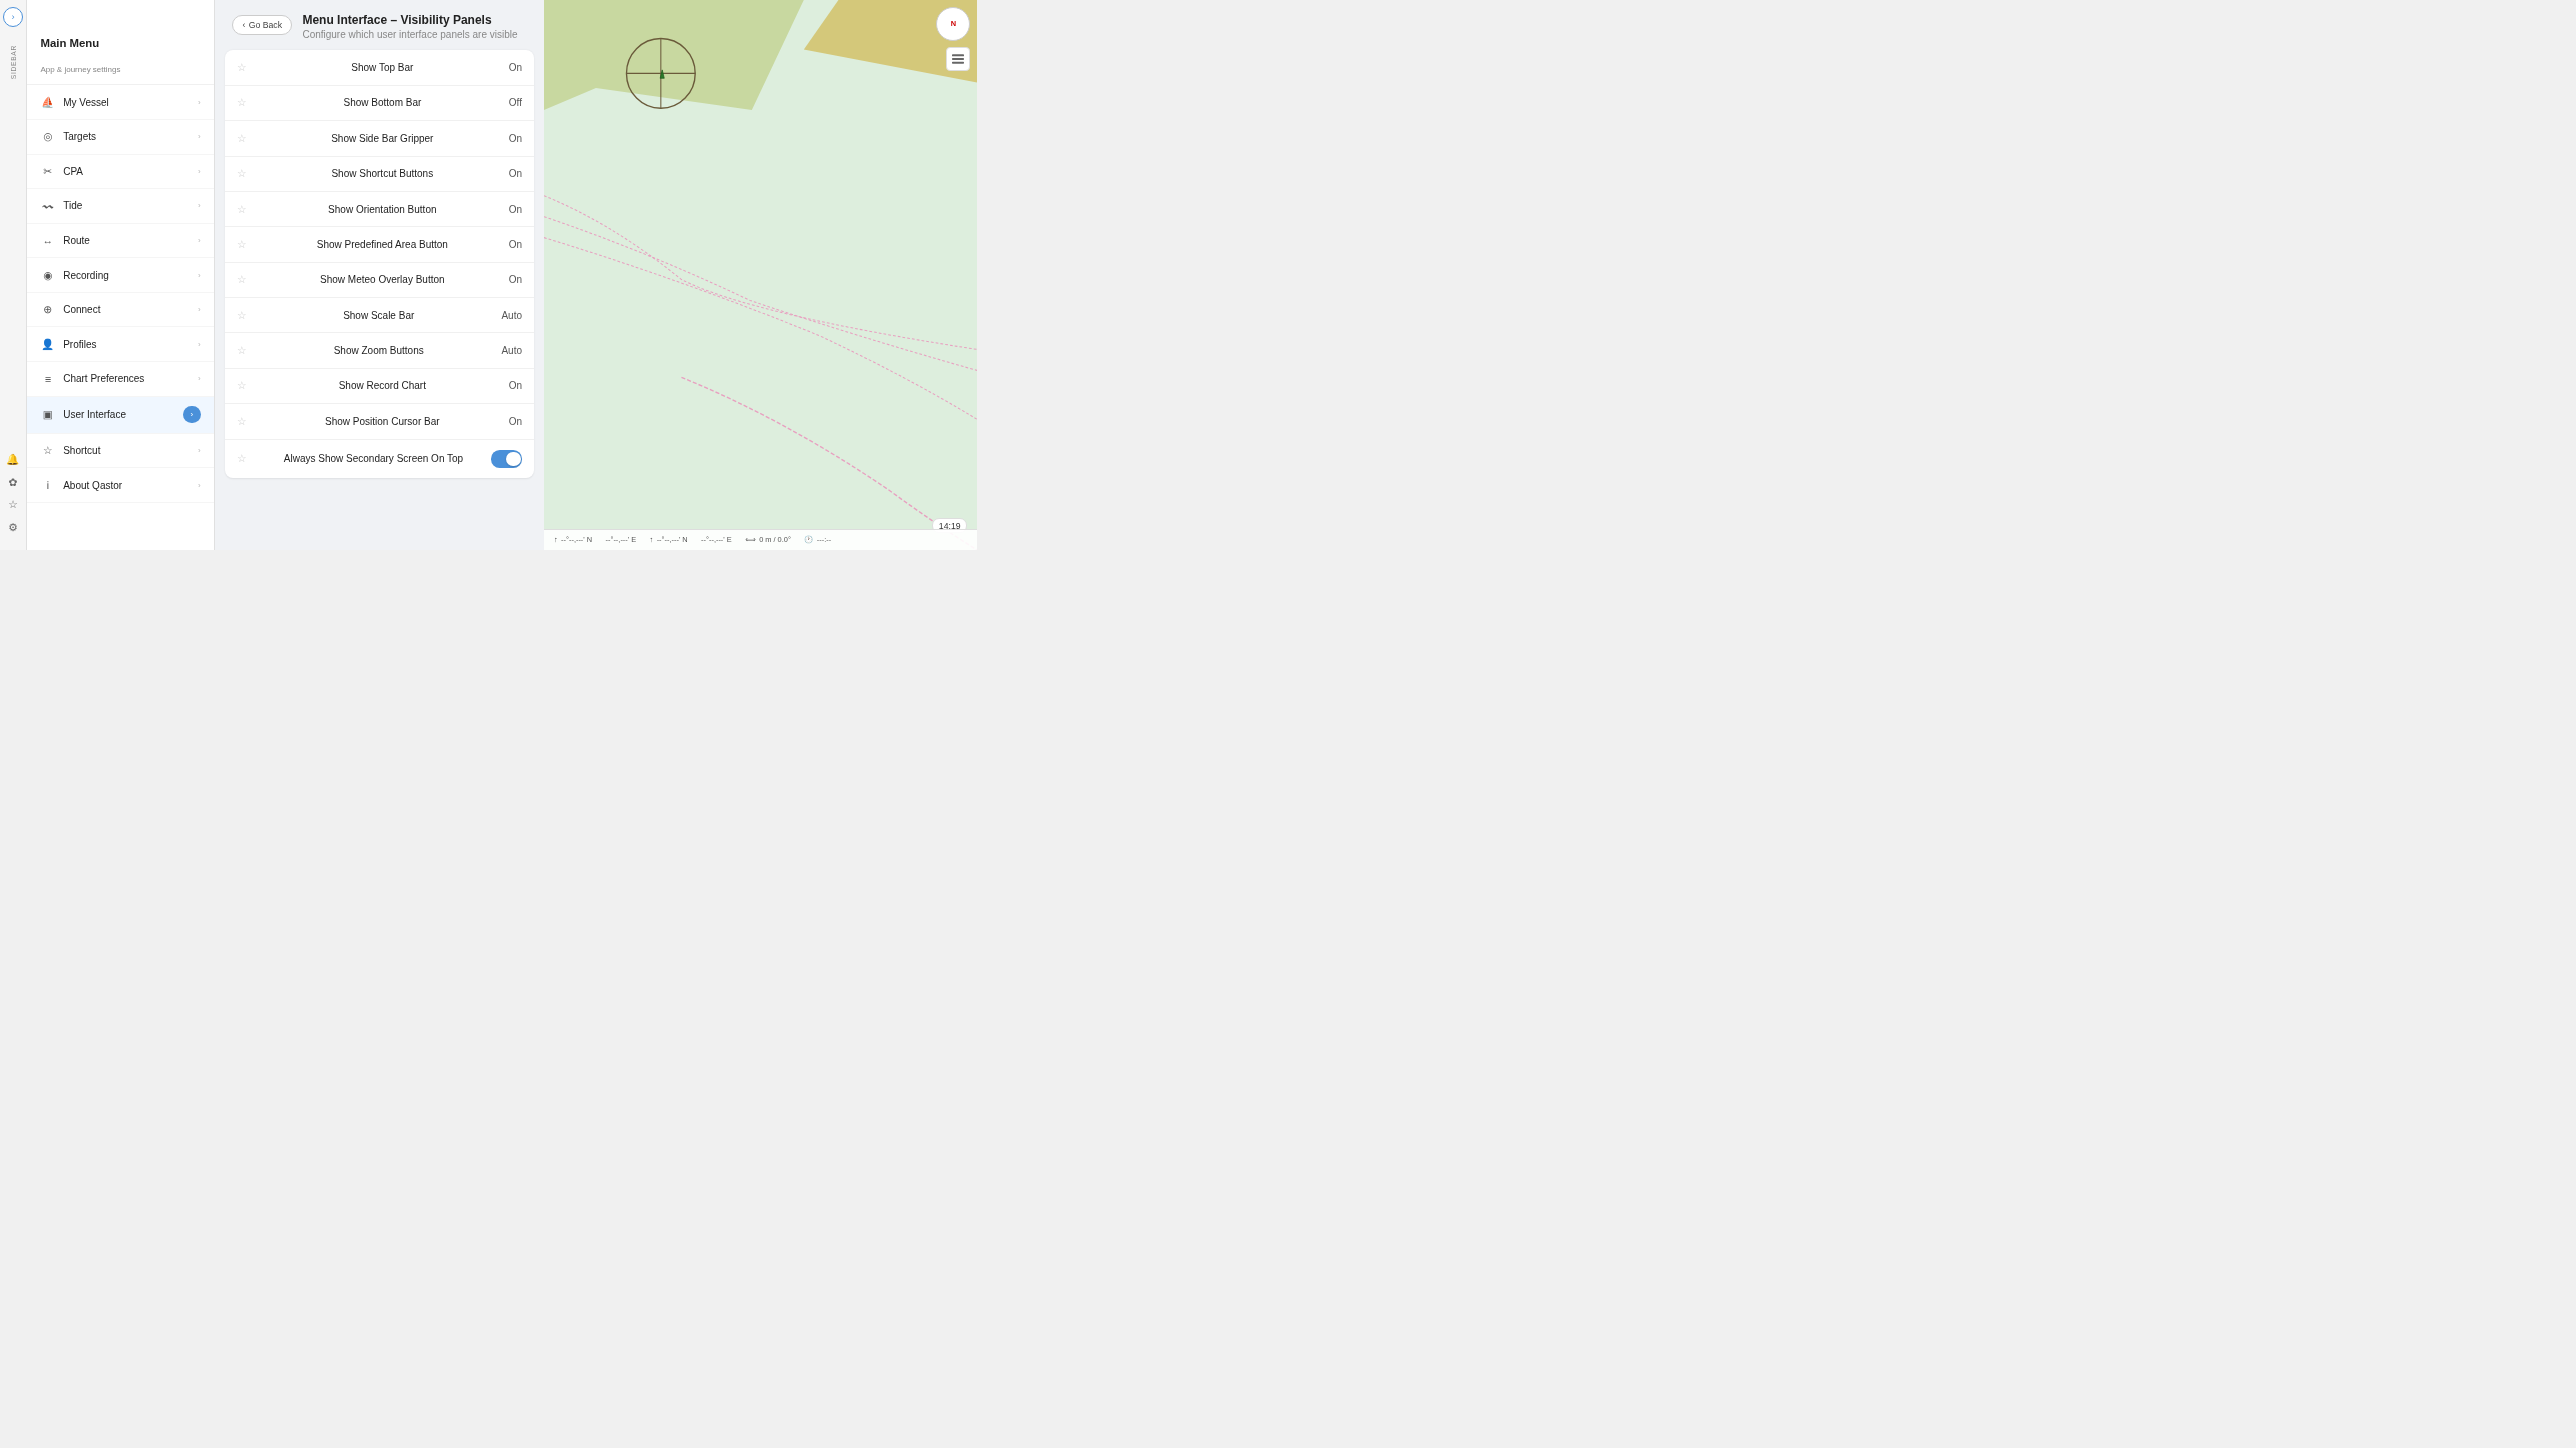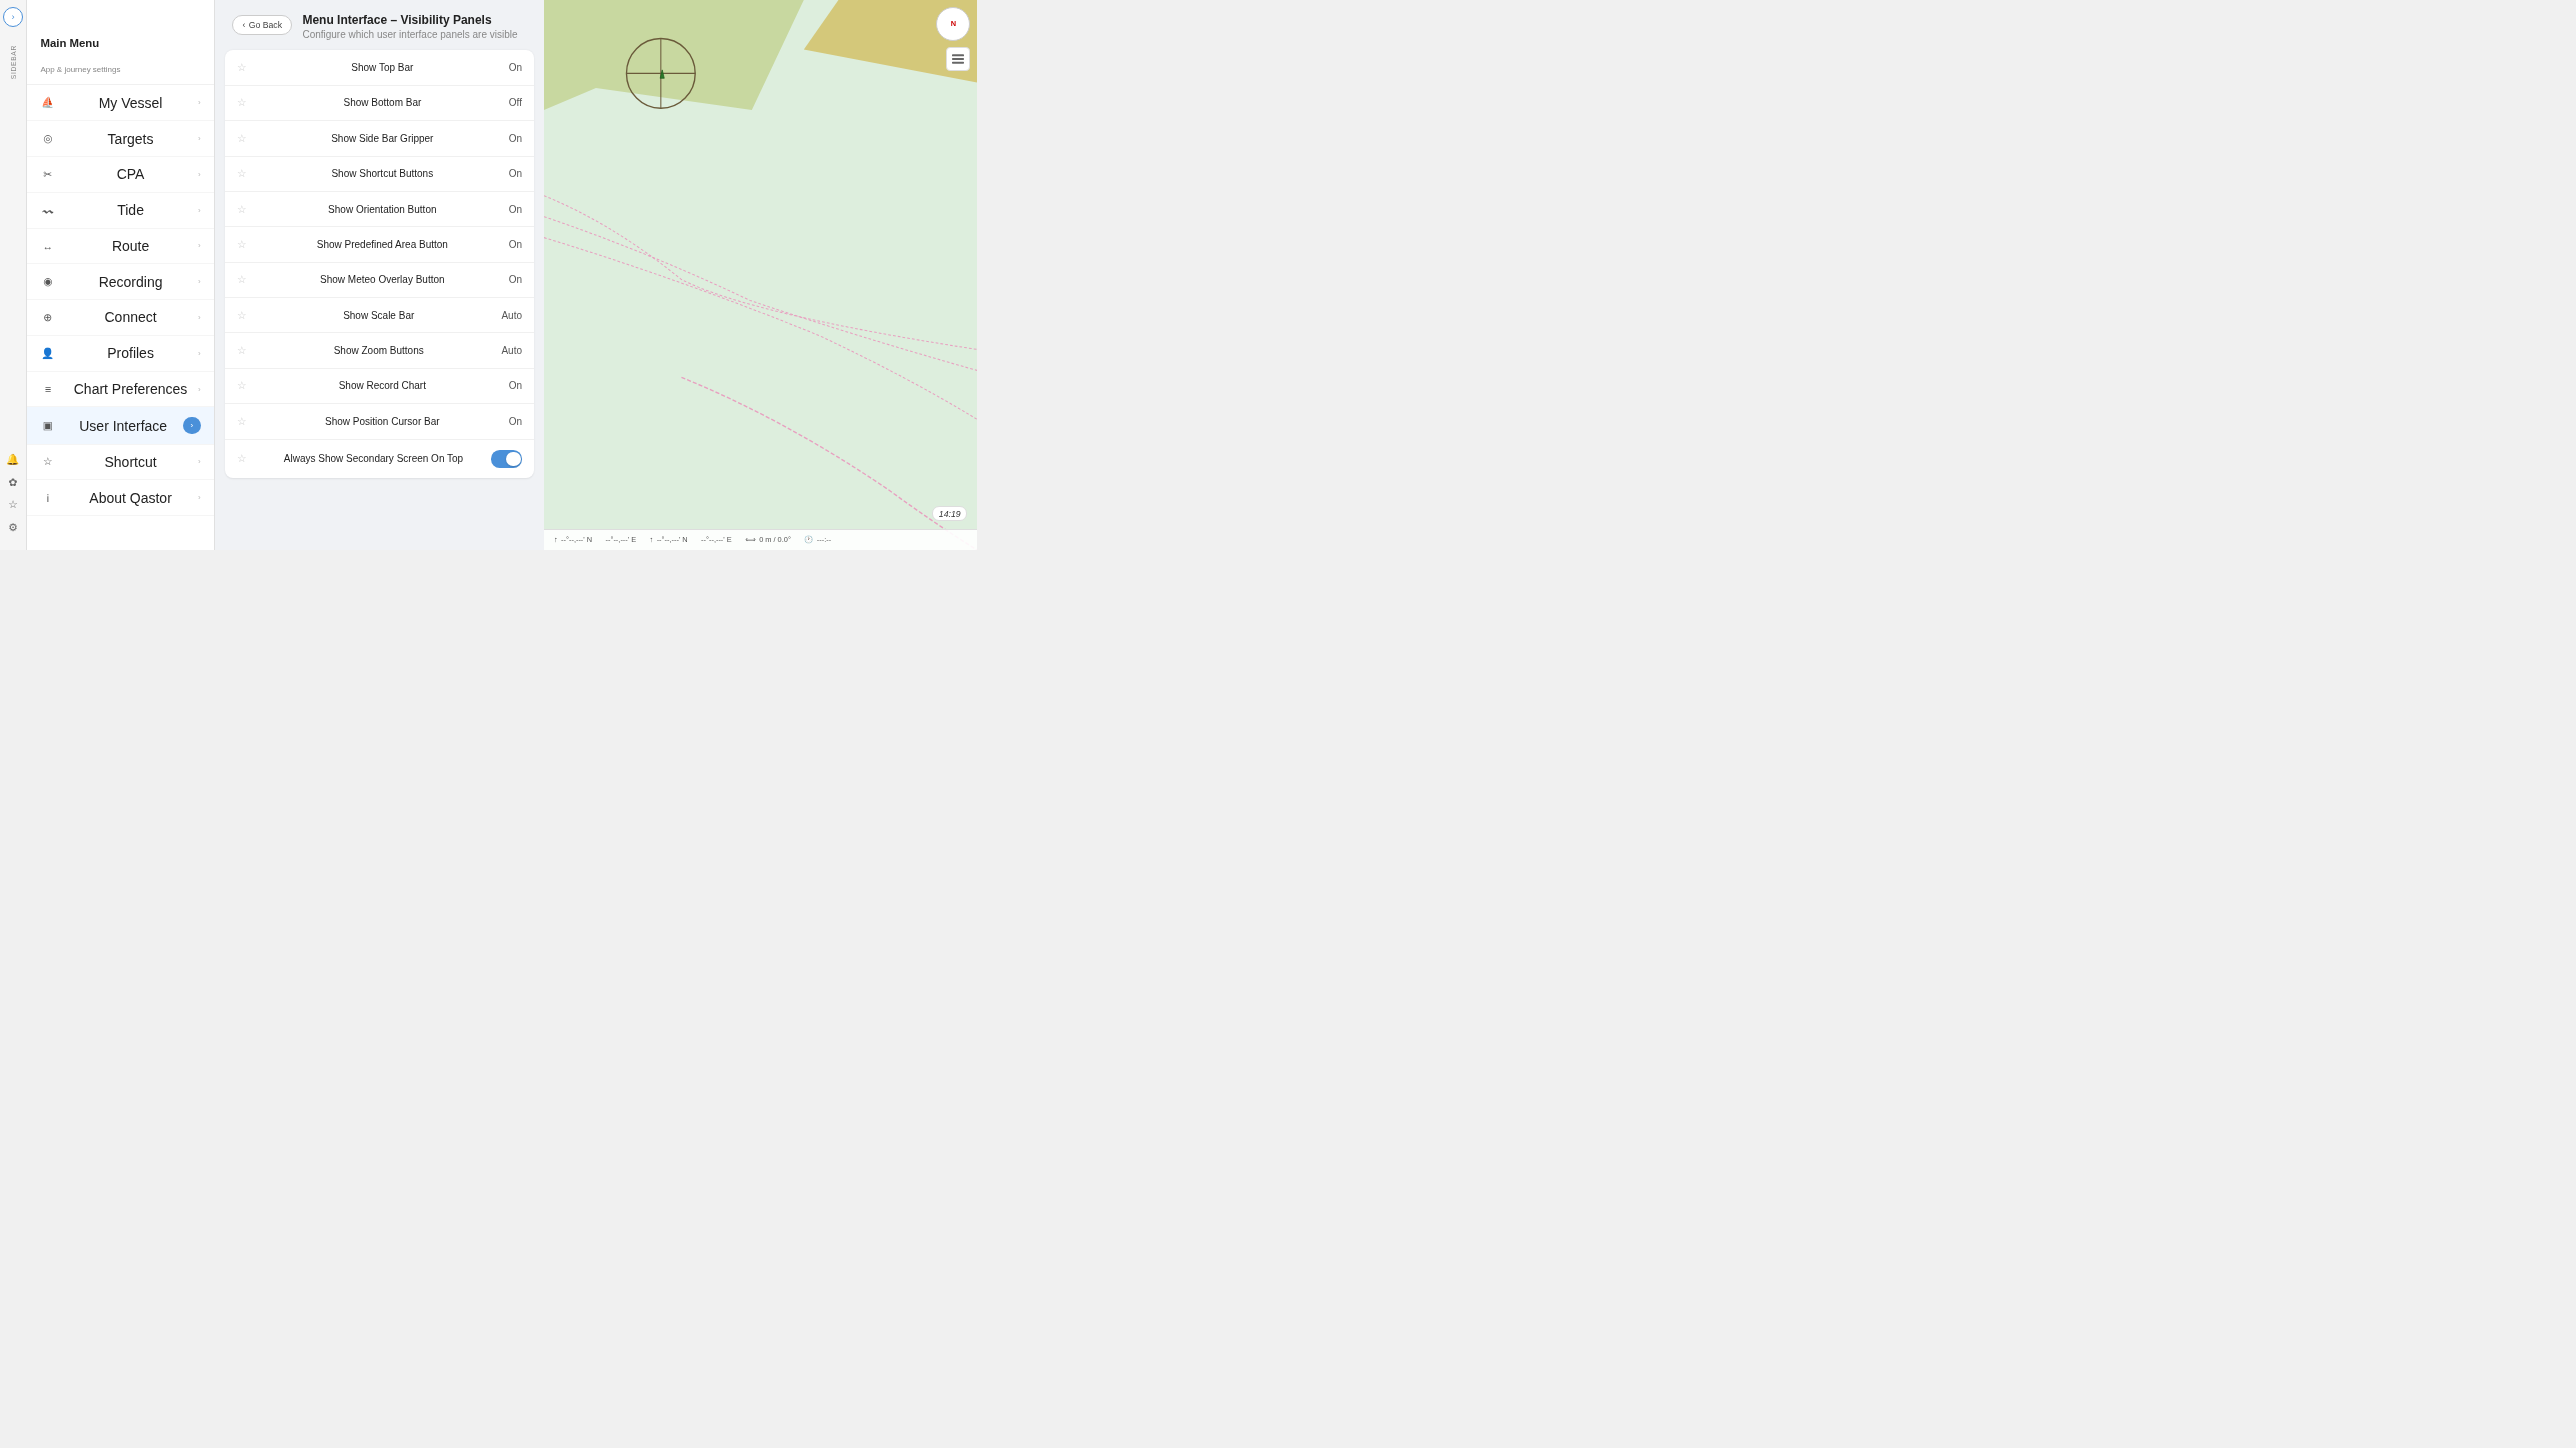--- a/index.html
+++ b/index.html
@@ -98,23 +98,22 @@
       height: 14.8px;
       display: flex;
       align-items: center;
       justify-content: center;
       color: #555;
       margin-right: 8px;
       flex-shrink: 0;
     }
     .menu-item-label {
       flex: 1;
-      font-size: 14px;
+      font-size: 10px;
       color: #222;
-      text-align: center;
     }
     .menu-item-chevron {
       color: #bbb;
       font-size: 8px;
     }
     .menu-item-active-dot {
       width: 17.4px;
       height: 17.4px;
       background: #4a90d9;
       border-radius: 50%;
@@ -282,29 +281,28 @@
       border-radius: 4px;
       border: 0.7px solid #ddd;
       display: flex;
       align-items: center;
       justify-content: center;
       cursor: pointer;
       color: #555;
     }
     .map-time-badge {
       position: absolute;
-      bottom: 29px;
+      bottom: 17px;
       right: 10px;
       background: white;
       border: 0.7px solid #ddd;
       border-radius: 7px;
       padding: 1.3px 5.4px;
       font-size: 8.7px;
       color: #333;
-      font-style: italic;
     }
     .map-bottom-bar {
       position: absolute;
       bottom: 0;
       left: 0;
       right: 0;
       height: 21.5px;
       background: rgba(255,255,255,0.9);
       border-top: 0.7px solid #ddd;
       display: flex;

